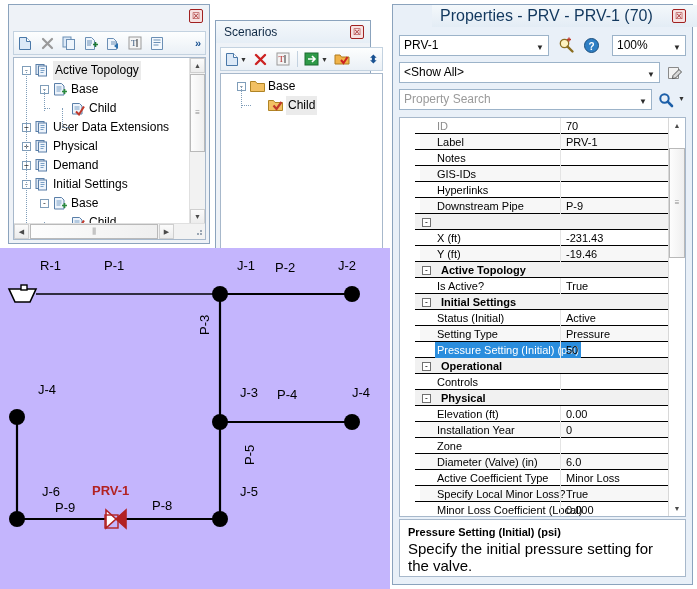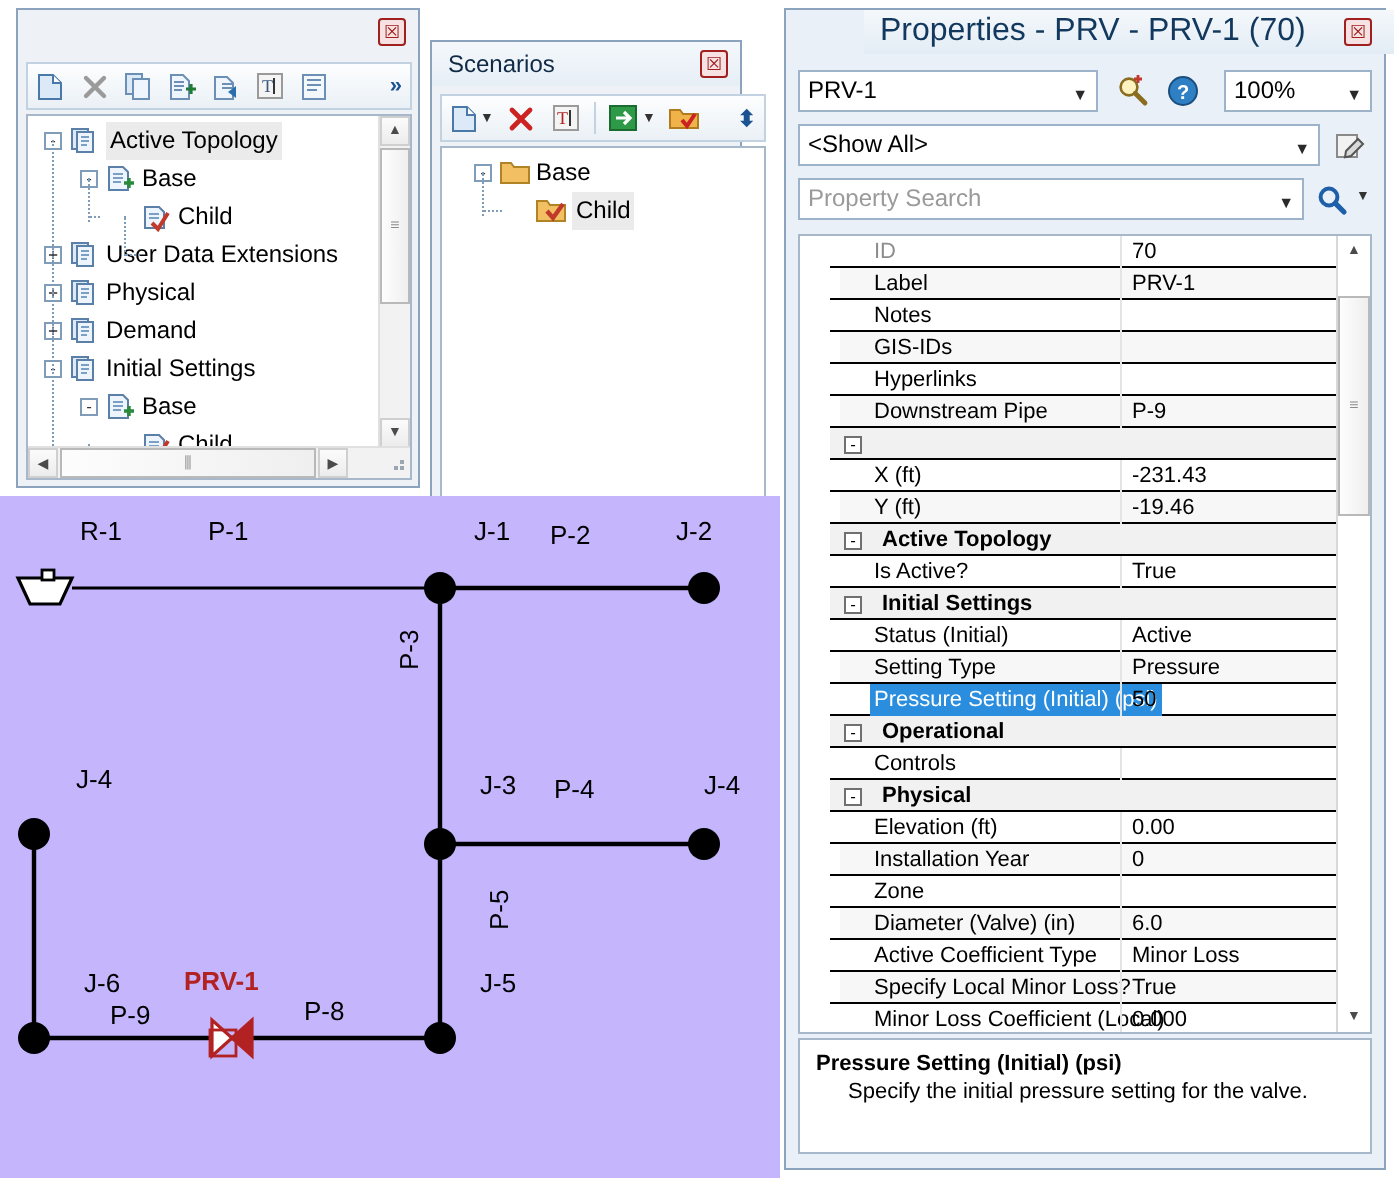--- a/index.html
+++ b/index.html
@@ -81,21 +81,21 @@
   .grow.alt{background:#f7f7f7;}
   .grow .catexp{position:absolute;left:7px;top:4px;width:9px;height:9px;box-sizing:border-box;
     border:1px solid #707070;background:#fff;font-size:8px;line-height:7px;text-align:center;
     font-family:"DejaVu Sans Mono",monospace;cursor:pointer;}
   .grow .gname.greyed{color:#8d8d8d;}
   .grow .gname.selected{background:#2a8ddd;color:#fff;padding:0 2px;left:20px;}
   .gleft{position:absolute;left:0;top:0;width:5px;height:100%;background:#fff;}
 
   .helpbox{position:absolute;background:#fff;border:1px solid #a7b8cb;box-sizing:border-box;padding:6px 8px;}
   .helpbox .ht{font-size:11px;font-weight:bold;color:#000;margin-bottom:2px;}
-  .helpbox .hd{font-size:11px;color:#000;margin-left:16px;}
+  .helpbox .hd{font-size:15px;color:#000;}
 
   
   .canvas{position:absolute;background:#c4b5fd;}
   .nlabel{position:absolute;font-family:"Liberation Sans",sans-serif;font-size:13px;color:#000;white-space:nowrap;}
   .nlabel.red{color:#b22222;font-weight:bold;}
 </style>
 </head>
 <body>
 
 <div class="root">

